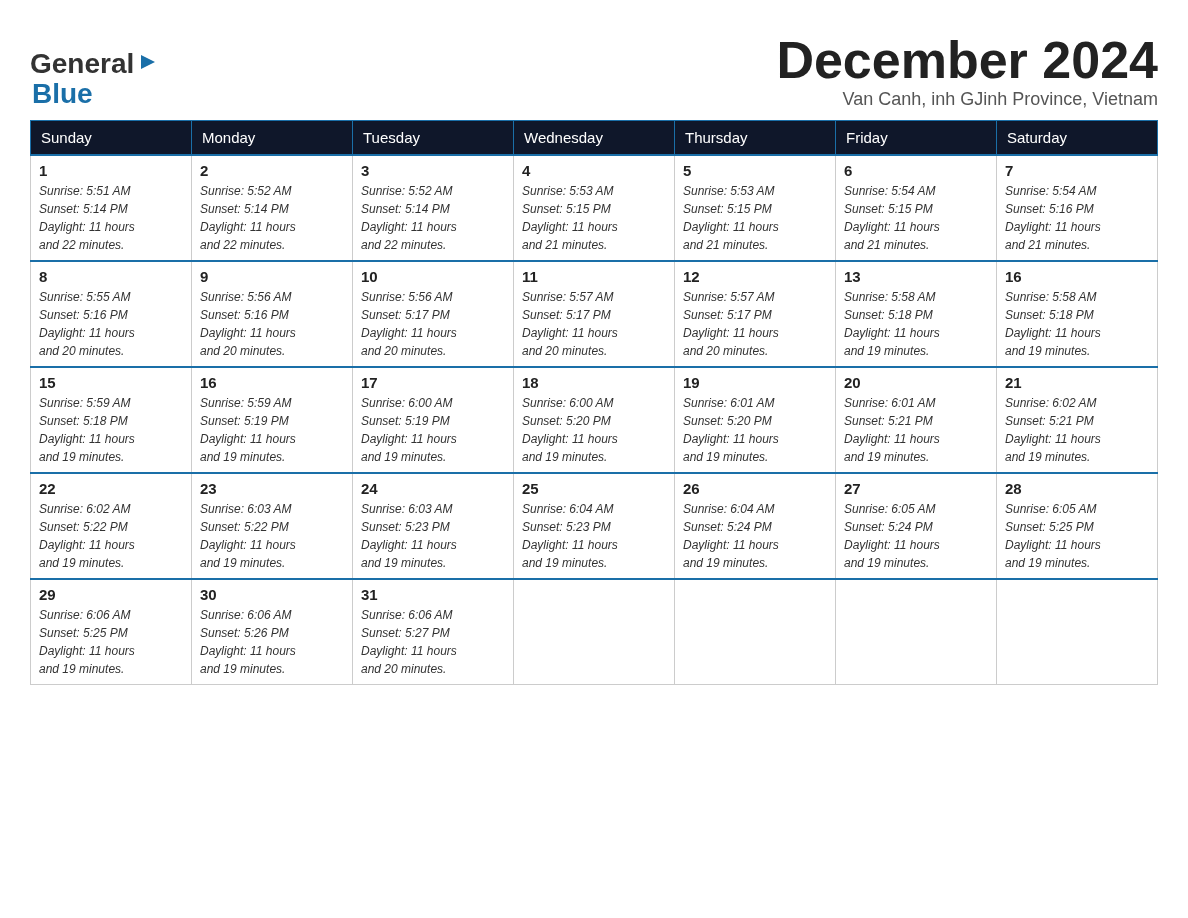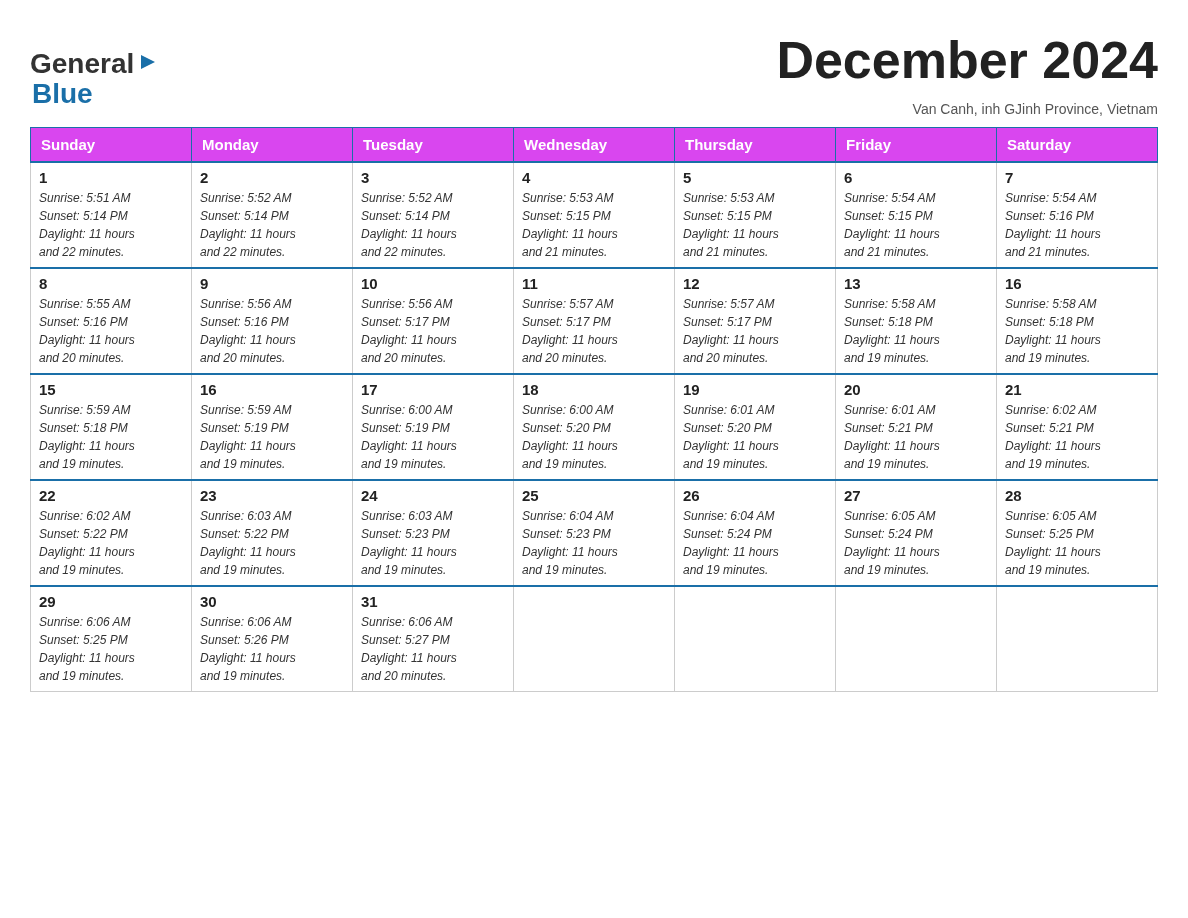--- a/index.html
+++ b/index.html
@@ -41,34 +41,34 @@
       text-align: right;
     }
     .month-title {
       font-size: 52px;
       font-weight: bold;
       color: #222;
       line-height: 1.1;
       margin-top: 12px;
     }
     .location-title {
-      font-size: 14px;
+      font-size: 18px;
       color: #555;
-      margin-top: 12px;
+      margin-top: 0;
     }
     table {
       width: 100%;
       border-collapse: collapse;
       margin-top: 10px;
     }
     th {
-      background-color: #d946ef;
+      background-color: #0f172a;
       color: #fff;
       font-size: 15px;
-      font-weight: bold;
+      font-weight: normal;
       padding: 8px 10px;
       text-align: left;
       border: 1px solid #1a6fa8;
     }
     td {
       vertical-align: top;
       padding: 6px 8px;
       border: 1px solid #ccc;
       width: 14.28%;
       min-height: 90px;

